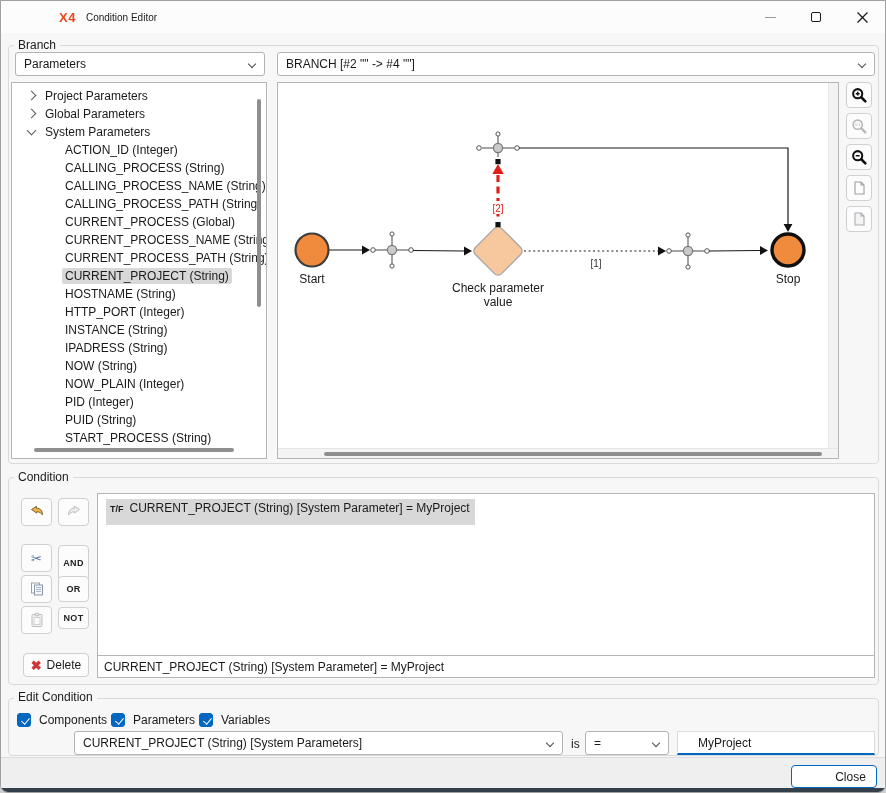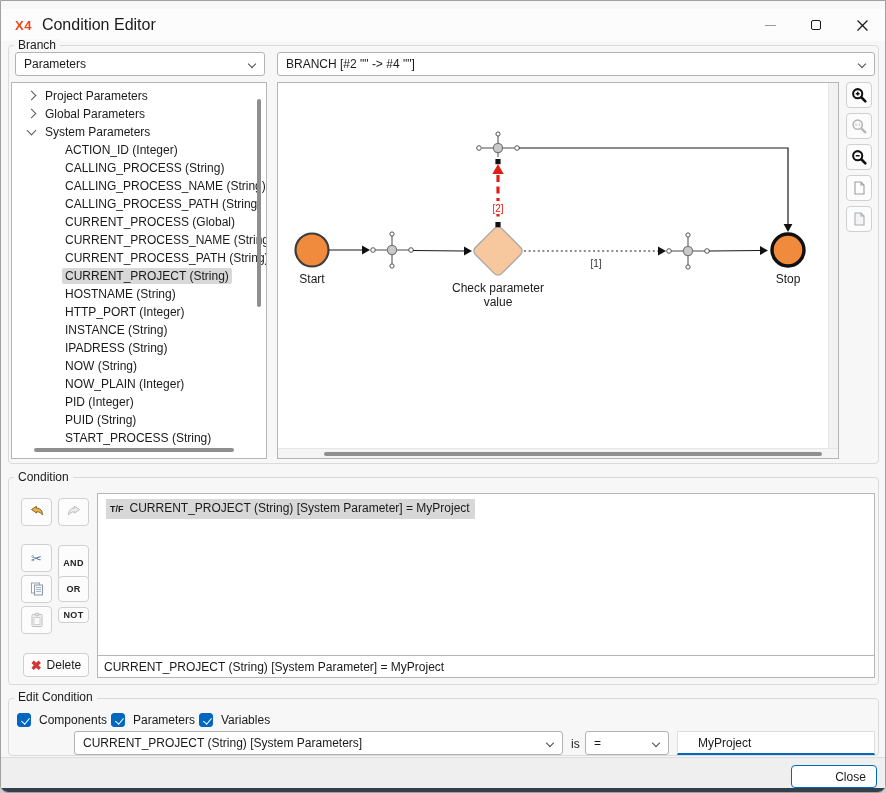--- a/index.html
+++ b/index.html
@@ -5,23 +5,23 @@
   * { margin:0; padding:0; box-sizing:border-box; }
   html,body { background:#CFCFCF; font-family:"Liberation Sans", sans-serif; }
   .window {
     position:relative; width:886px; height:793px; background:#F7F7F7;
     border:1px solid #A0A0A0; border-radius:0 0 8px 8px; overflow:hidden;
     font-size:12px; color:#1A1A1A;
   }
   .abs { position:absolute; }
 
   
-  .titlebar { left:0; top:8px; width:100%; height:32px; background:#FCFCFC; display:flex; align-items:center; }
+  .titlebar { left:0; top:0; width:100%; height:32px; background:#FCFCFC; display:flex; align-items:center;padding-left:44px; }
   .logo { margin-left:14px; font-weight:bold; font-size:13px; color:#E8491D; letter-spacing:0.5px; }
-  .title-text { margin-left:10px; font-size:16px; color:#1A1A1A; }
+  .title-text { margin-left:10px; font-size:10px; color:#1A1A1A; }
   .win-controls { position:absolute; right:0; top:0; height:32px; display:flex; }
   .win-btn { width:46px; height:32px; display:flex; align-items:center; justify-content:center; }
   .min-glyph { width:11px; height:1px; background:#9A9A9A; }
   .max-glyph { width:10px; height:10px; border:1.2px solid #1A1A1A; border-radius:2px; }
 
   
   .groupbox { border:1px solid #DADADA; border-radius:4px; }
   .group-legend { position:absolute; background:#F7F7F7; padding:0 4px; font-size:12px; color:#1A1A1A; line-height:13px; }
 
   
@@ -51,21 +51,21 @@
   
   .sq-btn { position:absolute; background:#FCFCFC; border:1px solid #D0D0D0; border-radius:4px;
             display:flex; align-items:center; justify-content:center; }
   .op-btn { font-size:9px; font-weight:700; letter-spacing:0.3px; color:#222; }
   .delete-btn { position:absolute; background:#FCFCFC; border:1px solid #CFCFCF; border-radius:4px;
                 display:flex; align-items:center; justify-content:center; gap:5px; font-size:12px; }
   .del-x { color:#D13438; font-weight:bold; font-size:13px; line-height:1; }
 
   
   .cond-list { position:absolute; background:#fff; border:1px solid #B5B5B5; }
-  .cond-row { margin:5px 0 16px 8px; display:inline-block; background:#D8D8D8; padding:2px 5px 4px 4px; white-space:nowrap; }
+  .cond-row { margin:5px 0 16px 8px; display:inline-block; background:#D8D8D8; padding:2px 5px 10px 4px; white-space:nowrap; }
   .tf { font-size:9px; font-weight:700; margin-right:6px; }
   .cond-summary { position:absolute; background:#fff; border:1px solid #B5B5B5; display:flex; align-items:center; padding-left:6px; }
 
   
   .checkline { position:absolute; display:flex; align-items:center; gap:8px; }
   .cbx { width:14px; height:14px; background:#0067C0; border:1px solid #0067C0; border-radius:3px; position:relative; flex:0 0 auto; }
   .cbx::after { content:""; position:absolute; left:4.5px; top:1.5px; width:3.5px; height:7px;
                 border-right:1.6px solid #fff; border-bottom:1.6px solid #fff; transform:rotate(40deg); }
 
   
@@ -358,21 +358,21 @@
   <div class="sq-btn op-btn" style="left:57px; top:575px; width:31px; height:26px;">
     <span>OR</span>
   </div>
   <div class="sq-btn" style="left:20px; top:605px; width:31px; height:28px;">
     <svg width="16" height="16" viewBox="0 0 16 16">
       <rect x="3" y="2.5" width="10" height="12" rx="1" fill="#F4F4F4" stroke="#BDBDBD"></rect>
       <rect x="6" y="1.2" width="4" height="2.6" rx="0.8" fill="#E6E6E6" stroke="#BDBDBD"></rect>
       <rect x="5" y="5.5" width="6" height="7" fill="#FBFBFB" stroke="#CFCFCF"></rect>
     </svg>
   </div>
-  <div class="sq-btn op-btn" style="left:57px; top:606px; width:31px; height:16px;align-items:center;">
+  <div class="sq-btn op-btn" style="left:57px; top:606px; width:31px; height:22px;align-items:center;">
     <span>NOT</span>
   </div>
   <div class="delete-btn" style="left:22px; top:652px; width:66px; height:24px;">
     <span class="del-x">✖</span>
     <span>Delete</span>
   </div>
 
   <div class="cond-list" style="left:96px; top:492px; width:778px; height:163px;">
     <span class="cond-row">
       <span class="tf">T/F</span><span>CURRENT_PROJECT (String) [System Parameter] = MyProject</span>

